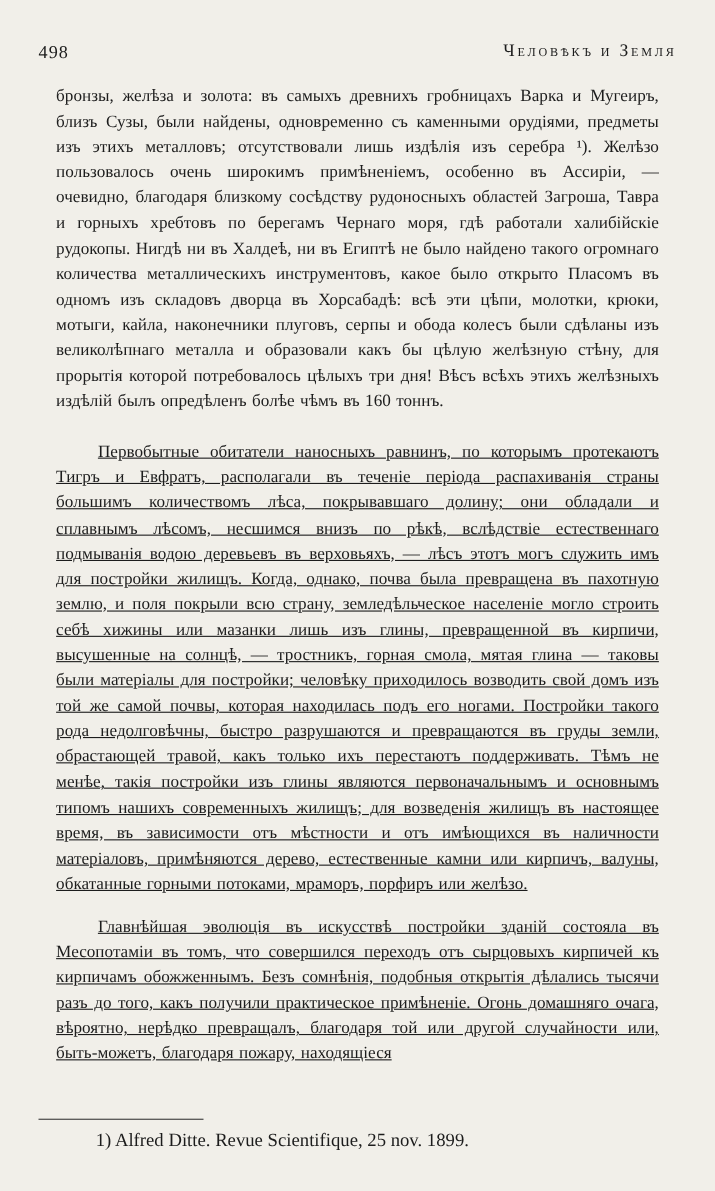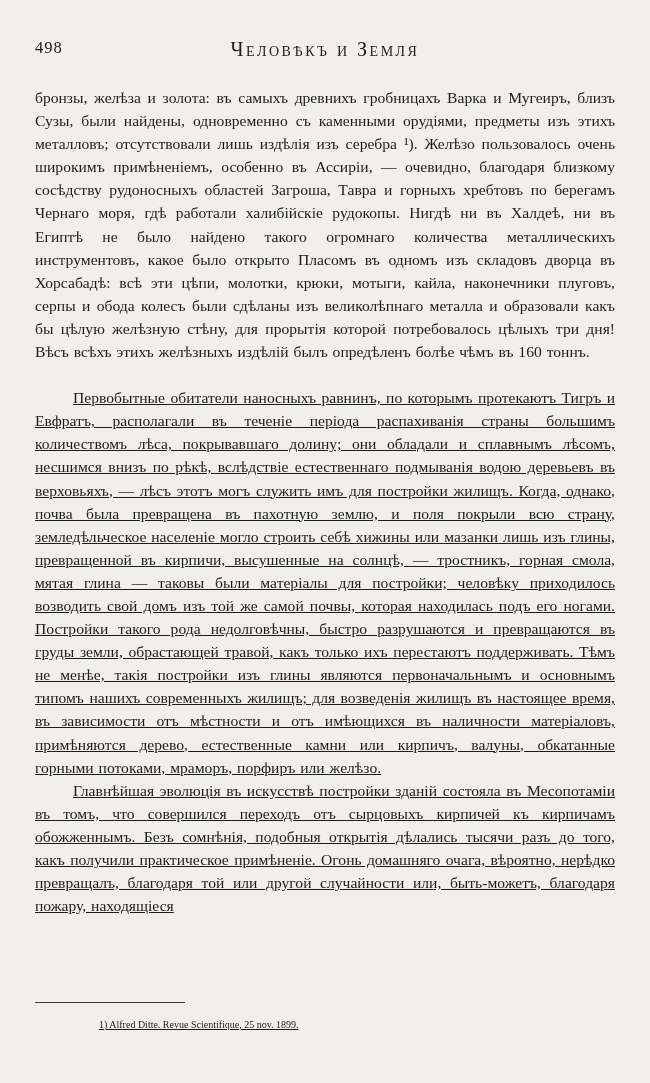--- a/index.html
+++ b/index.html
@@ -17,44 +17,44 @@
   .page {
     position: relative;
     box-sizing: border-box;
     width: 650px;
     height: 1083px;
     padding: 38px 35px 0 35px;
   }
   .header {
     position: relative;
     height: 22px;
-    margin-bottom: 26px;
+    margin-bottom: 14px;
   }
   .page-num {
     position: absolute;
     left: 0;
     top: 0;
     font-size: 16.5px;
     letter-spacing: 1px;
   }
   .running-title {
     display: block;
-    text-align: center;
-    font-size: 20px;
+    text-align: right;
+    font-size: 16px;
     font-variant: small-caps;
     letter-spacing: 2.5px;
   }
   .body-text {
     font-size: 15.6px;
     line-height: 23.1px;
     text-align: justify;
     word-spacing: 1px;
   }
   .para {
-    margin: 0;
+    margin: 16px;
   }
   .para.gap {
     margin-top: 23px;
   }
   .para.indent {
     text-indent: 38px;
     text-decoration: underline;
   }
   .footnote-area {
     position: absolute;
@@ -62,25 +62,24 @@
     right: 35px;
     bottom: 36px;
   }
   .footnote-rule {
     width: 150px;
     height: 0;
     border-top: 1px solid #3a3a3a;
     margin-bottom: 9px;
   }
   .footnote {
-    margin: 12px;
+    margin: 0;
     padding-left: 52px;
-    font-size: 10px;
+    font-size: 17px;
     line-height: 20px;
-    text-decoration: underline;
   }
 </style>
 </head>
 <body>
 
 <div class="page">
 
   <div class="header">
     <span class="page-num">498</span>
     <span class="running-title">Человѣкъ и Земля</span>

